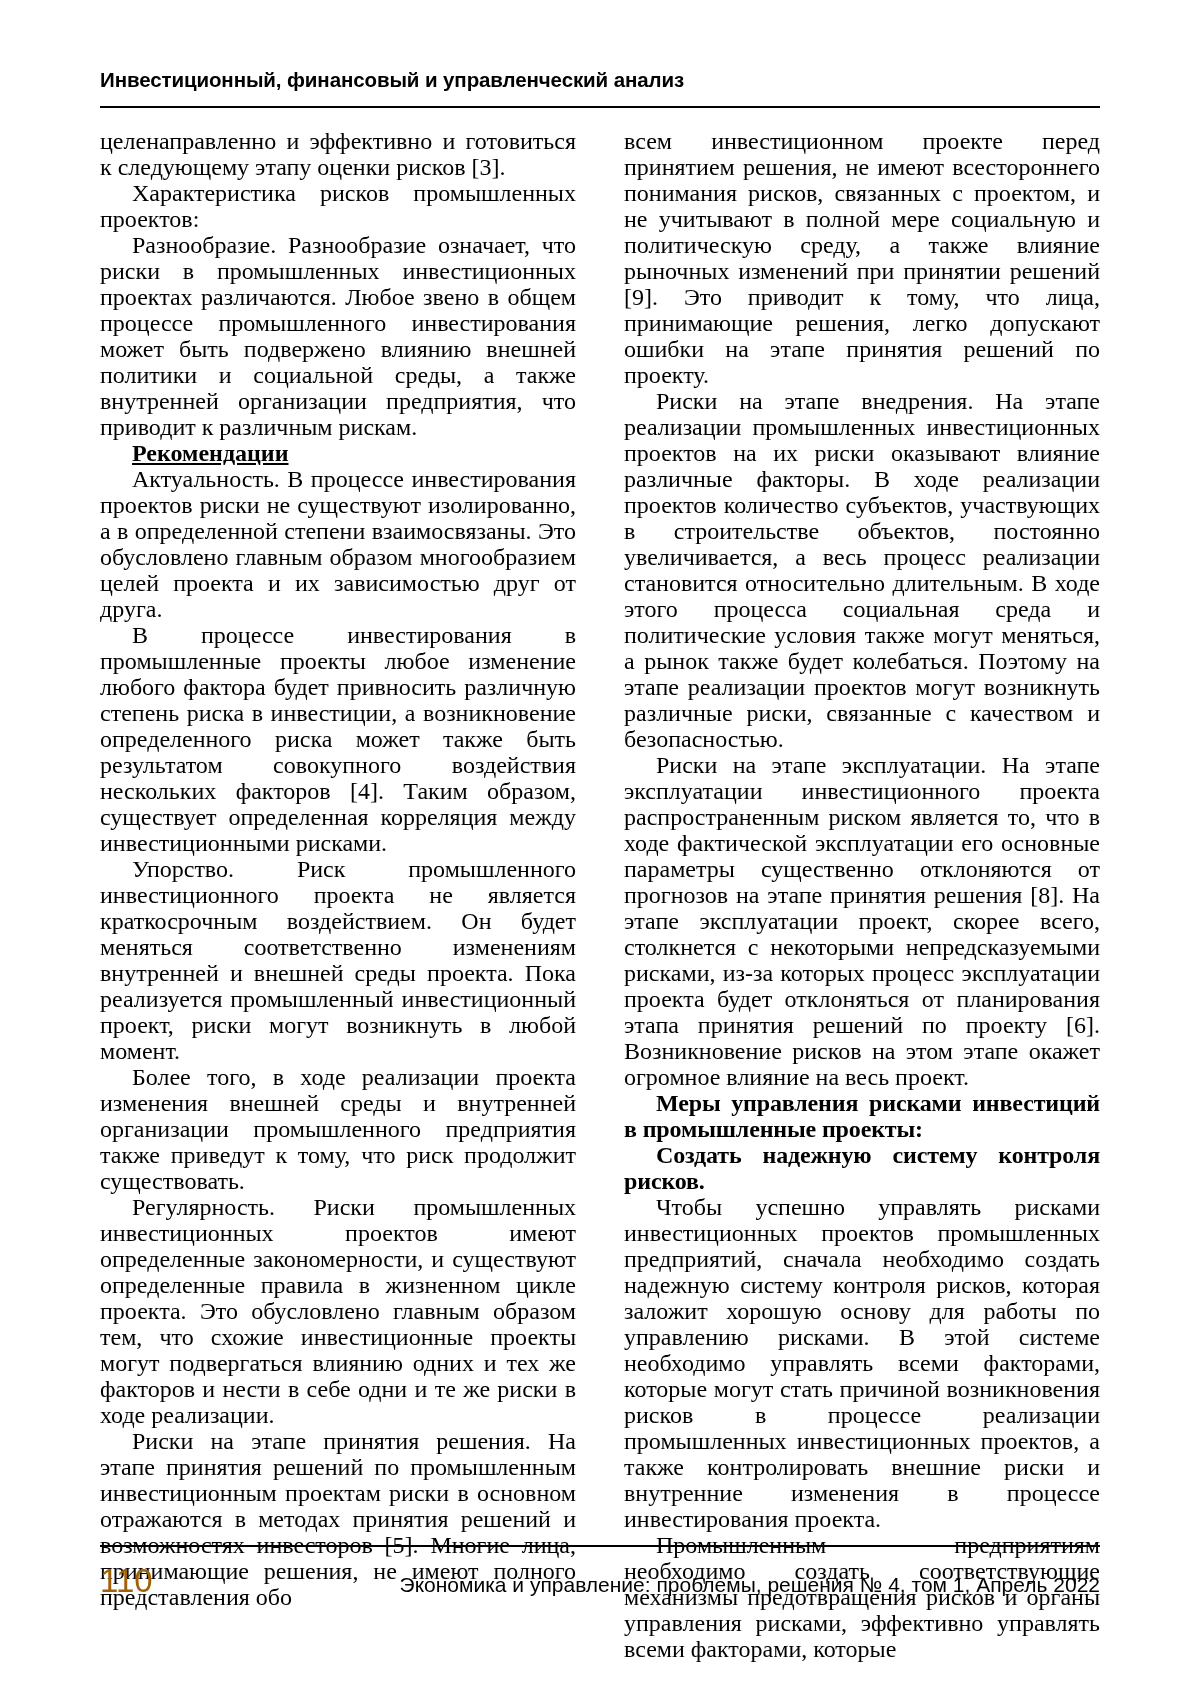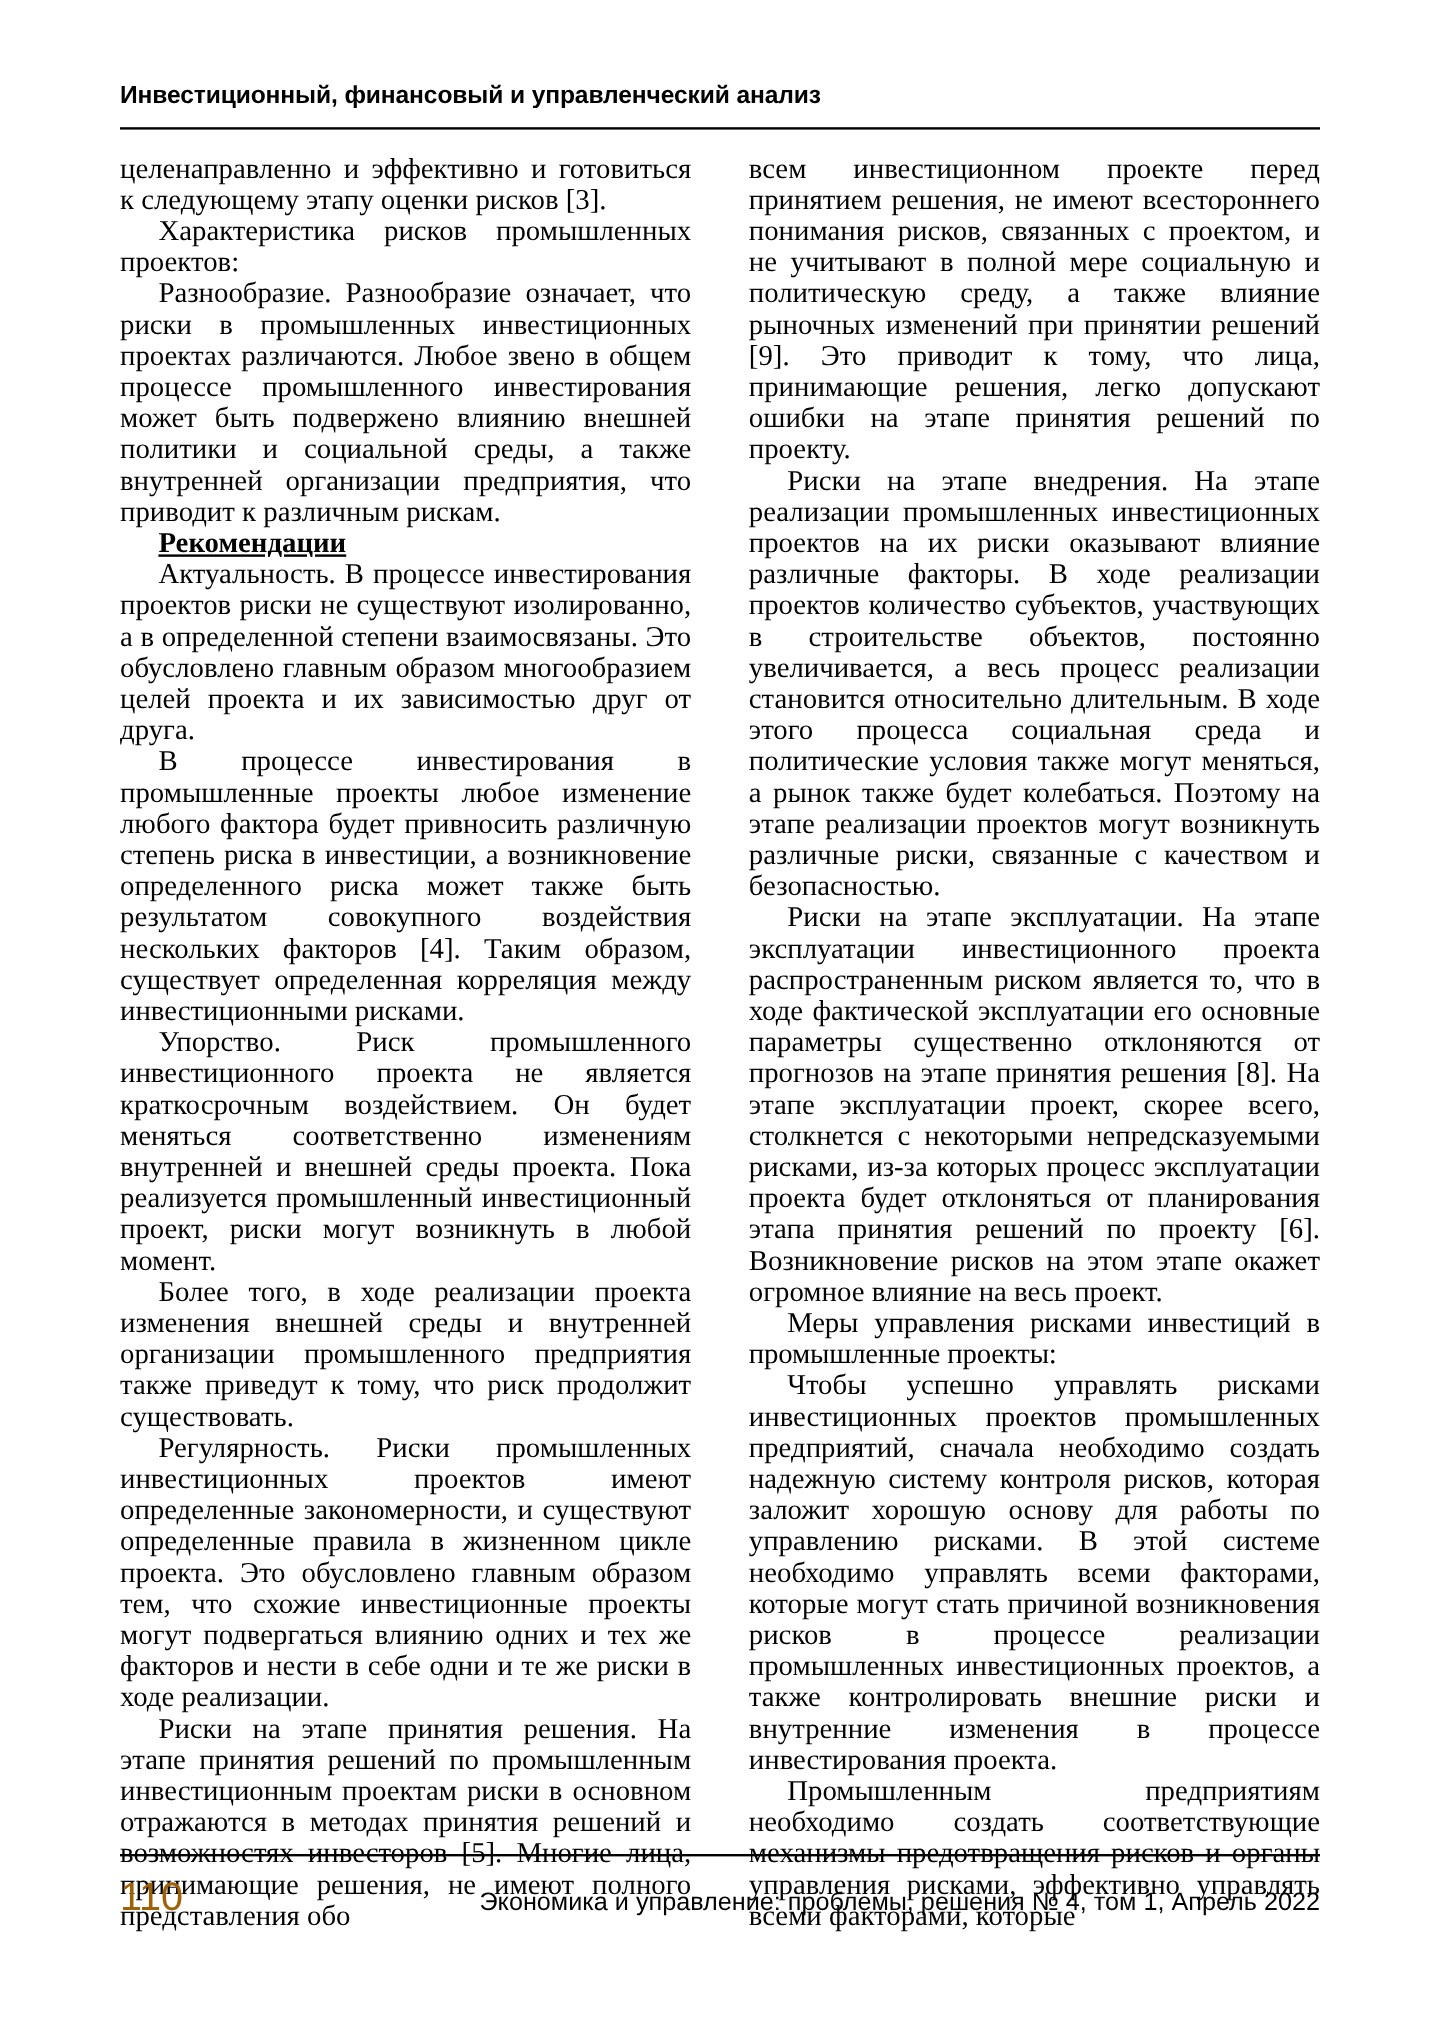--- a/index.html
+++ b/index.html
@@ -71,20 +71,21 @@
   p.noindent {
     text-indent: 0;
   }
   p.subhead {
     text-indent: 32px;
     font-weight: bold;
     text-decoration: underline;
   }
   p.tight {
     letter-spacing: -0.15px;
+    font-weight: bold;
   }
   .footer {
     position: absolute;
     left: 100px;
     top: 1562px;
     width: 1000px;
     display: flex;
     align-items: baseline;
     font-family: "Liberation Sans", sans-serif;
   }
@@ -122,20 +123,21 @@
       <p>Более того, в ходе реализации проекта изменения внешней среды и внутренней организации промышленного предприятия также приведут к тому, что риск продолжит существовать.</p>
       <p>Регулярность. Риски промышленных инвестиционных проектов имеют определенные закономерности, и существуют определенные правила в жизненном цикле проекта. Это обусловлено главным образом тем, что схожие инвестиционные проекты могут подвергаться влиянию одних и тех же факторов и нести в себе одни и те же риски в ходе реализации.</p>
       <p>Риски на этапе принятия решения. На этапе принятия решений по промышленным инвестиционным проектам риски в основном отражаются в методах принятия решений и возможностях инвесторов [5]. Многие лица, принимающие решения, не имеют полного представления обо</p>
     </div>
 
     <div class="col">
       <p class="noindent">всем инвестиционном проекте перед принятием решения, не имеют всестороннего понимания рисков, связанных с проектом, и не учитывают в полной мере социальную и политическую среду, а также влияние рыночных изменений при принятии решений [9]. Это приводит к тому, что лица, принимающие решения, легко допускают ошибки на этапе принятия решений по проекту.</p>
       <p>Риски на этапе внедрения. На этапе реализации промышленных инвестиционных проектов на их риски оказывают влияние различные факторы. В ходе реализации проектов количество субъектов, участвующих в строительстве объектов, постоянно увеличивается, а весь процесс реализации становится относительно длительным. В ходе этого процесса социальная среда и политические условия также могут меняться, а рынок также будет колебаться. Поэтому на этапе реализации проектов могут возникнуть различные риски, связанные с качеством и безопасностью.</p>
       <p>Риски на этапе эксплуатации. На этапе эксплуатации инвестиционного проекта распространенным риском является то, что в ходе фактической эксплуатации его основные параметры существенно отклоняются от прогнозов на этапе принятия решения [8]. На этапе эксплуатации проект, скорее всего, столкнется с некоторыми непредсказуемыми рисками, из-за которых процесс эксплуатации проекта будет отклоняться от планирования этапа принятия решений по проекту [6]. Возникновение рисков на этом этапе окажет огромное влияние на весь проект.</p>
       <p class="tight">Меры управления рисками инвестиций в промышленные проекты:</p>
+      <p class="tight">Создать надежную систему контроля рисков.</p>
       <p>Чтобы успешно управлять рисками инвестиционных проектов промышленных предприятий, сначала необходимо создать надежную систему контроля рисков, которая заложит хорошую основу для работы по управлению рисками. В этой системе необходимо управлять всеми факторами, которые могут стать причиной возникновения рисков в процессе реализации промышленных инвестиционных проектов, а также контролировать внешние риски и внутренние изменения в процессе инвестирования проекта.</p>
       <p>Промышленным предприятиям необходимо создать соответствующие механизмы предотвращения рисков и органы управления рисками, эффективно управлять всеми факторами, которые</p>
     </div>
 
   </div>
 
   <div class="rule-bottom"></div>
 
   <div class="footer">
     <div class="folio">110</div>

